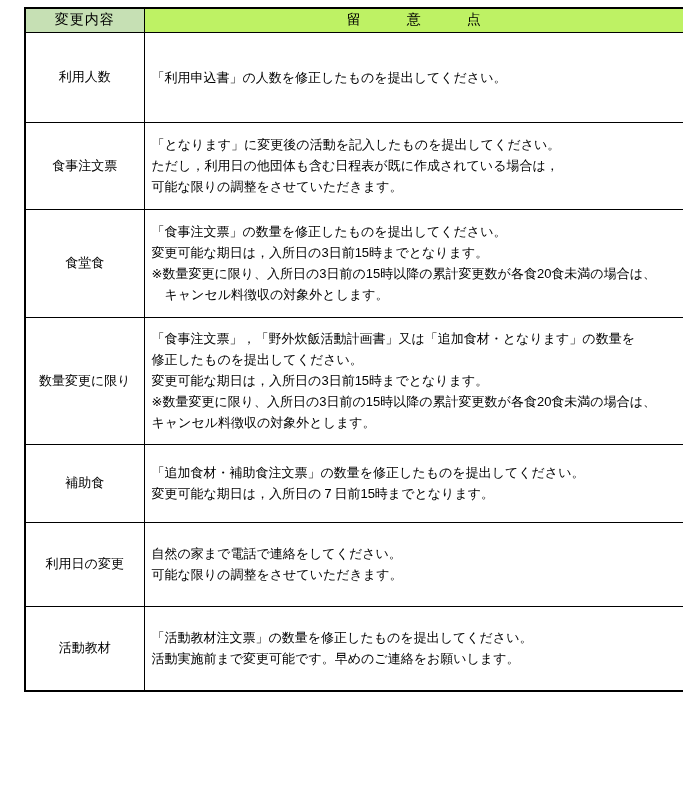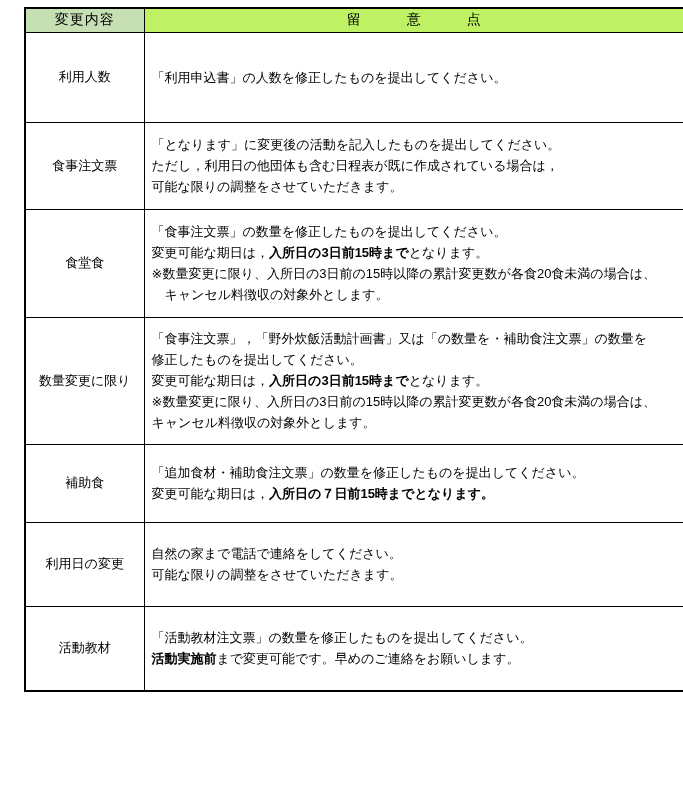--- a/index.html
+++ b/index.html
@@ -38,21 +38,21 @@
   td.note-cell{
     vertical-align:middle;
     font-size:13px;
     padding:4px 4px 4px 7px;
     background:#ffffff;
   }
   .line{
     line-height:21px;
     white-space:pre-wrap;
   }
-  .seg-bold{font-weight:bold;}
+  .seg-bold{font-weight:normal;}
 </style>
 </head>
 <body>
 
 <div class="page">
   <table class="tbl">
     <colgroup>
         <col class="c1">
         <col class="c2">
       </colgroup>
@@ -82,21 +82,21 @@
           <td class="note-cell">
             <div class="line"><span class="seg">「食事注文票」の数量を修正したものを提出してください。</span></div>
             <div class="line"><span class="seg">変更可能な期日は，</span><span class="seg-bold">入所日の3日前15時まで</span><span class="seg">となります。</span></div>
             <div class="line"><span class="seg">※数量変更に限り、入所日の3日前の15時以降の累計変更数が各食20食未満の場合は、</span></div>
             <div class="line"><span class="seg">　キャンセル料徴収の対象外とします。</span></div>
           </td>
         </tr>
         <tr style="height: 127px;">
           <td class="label-cell">数量変更に限り</td>
           <td class="note-cell">
-            <div class="line"><span class="seg">「食事注文票」，「野外炊飯活動計画書」又は「の数量を・補助食注文票」の数量を</span></div>
+            <div class="line"><span class="seg">「食事注文票」，「野外炊飯活動計画書」又は「追加食材・となります」の数量を</span></div>
             <div class="line"><span class="seg">修正したものを提出してください。</span></div>
             <div class="line"><span class="seg">変更可能な期日は，</span><span class="seg-bold">入所日の3日前15時まで</span><span class="seg">となります。</span></div>
             <div class="line"><span class="seg">※数量変更に限り、入所日の3日前の15時以降の累計変更数が各食20食未満の場合は、</span></div>
             <div class="line"><span class="seg">キャンセル料徴収の対象外とします。</span></div>
           </td>
         </tr>
         <tr style="height: 78px;">
           <td class="label-cell">補助食</td>
           <td class="note-cell">
             <div class="line"><span class="seg">「追加食材・補助食注文票」の数量を修正したものを提出してください。</span></div>

